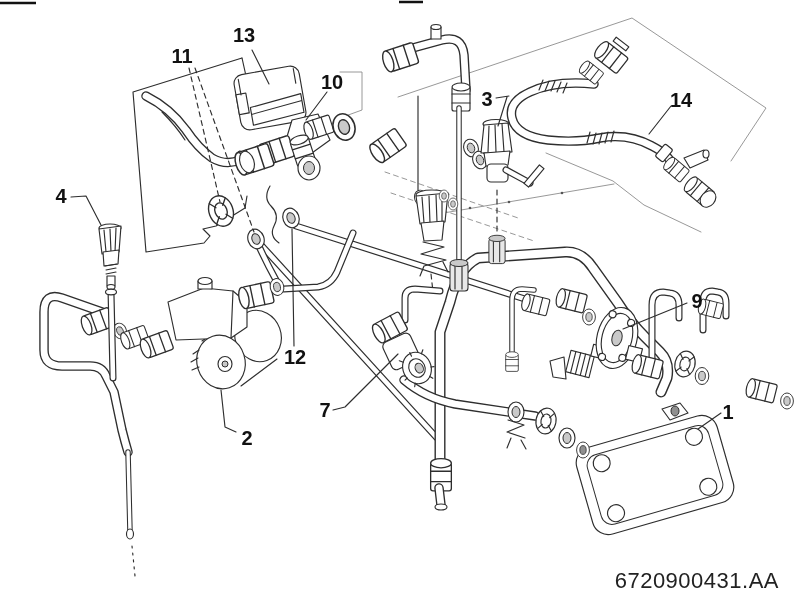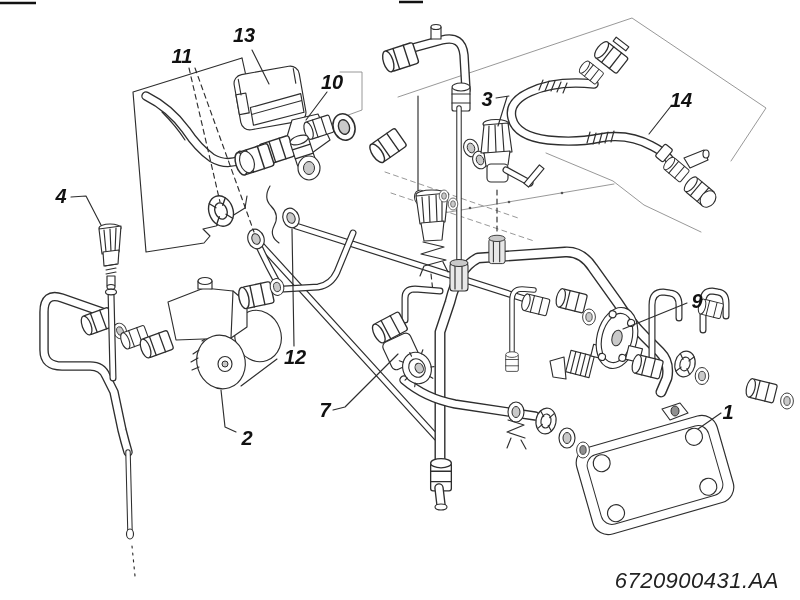--- a/index.html
+++ b/index.html
@@ -1,17 +1,17 @@
 <!DOCTYPE html>
 <html><head>
 <meta charset="utf-8">
 <style>
   html,body{margin:0;padding:0;background:#fff;}
   .stage{position:relative;width:800px;height:600px;background:#ffffff;overflow:hidden;
-         font-family:"Liberation Sans",sans-serif;font-style:italic;}
+         font-family:"Liberation Sans",sans-serif;}
   svg{position:absolute;left:0;top:0;}
   
   .ln{fill:none;stroke:#2e2e2e;stroke-width:1.15;stroke-linecap:round;stroke-linejoin:round;}
   .fr{fill:none;stroke:#8c8c8c;stroke-width:0.9;stroke-linecap:round;}
   .dsh{stroke-dasharray:5,4;}
   .dot{stroke-dasharray:2,5;}
   
   .tAo{fill:none;stroke:#2e2e2e;stroke-width:11;stroke-linecap:round;stroke-linejoin:round;}
   .tAi{fill:none;stroke:#ffffff;stroke-width:8.2;stroke-linecap:round;stroke-linejoin:round;}
   .tBo{fill:none;stroke:#2e2e2e;stroke-width:9.5;stroke-linecap:round;stroke-linejoin:round;}

